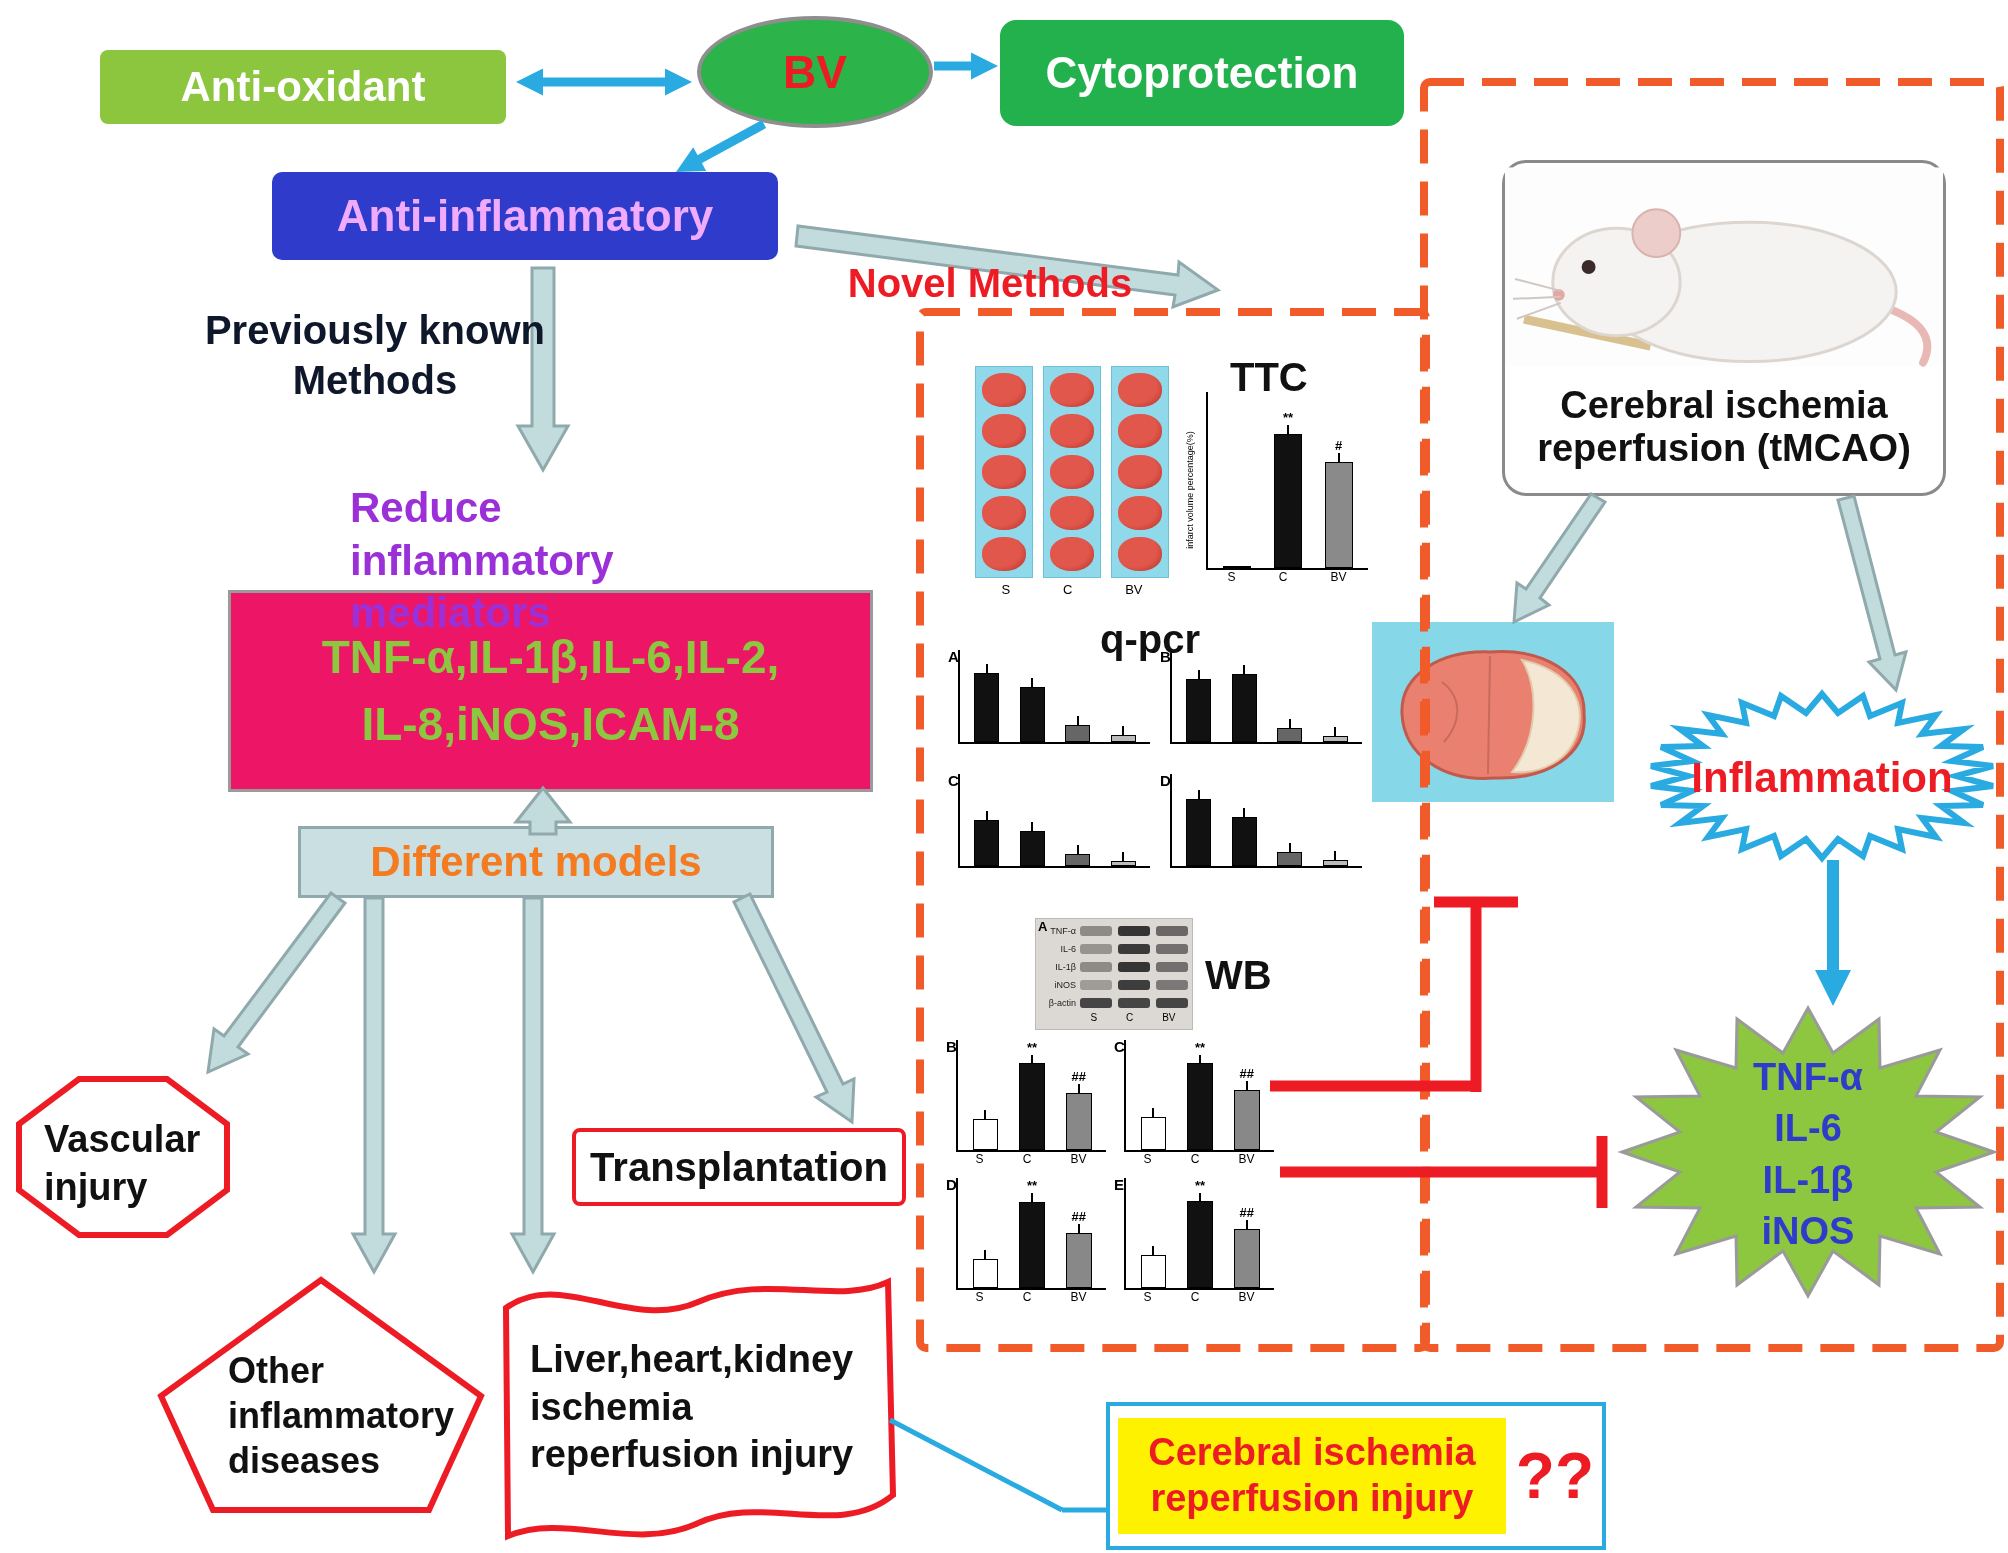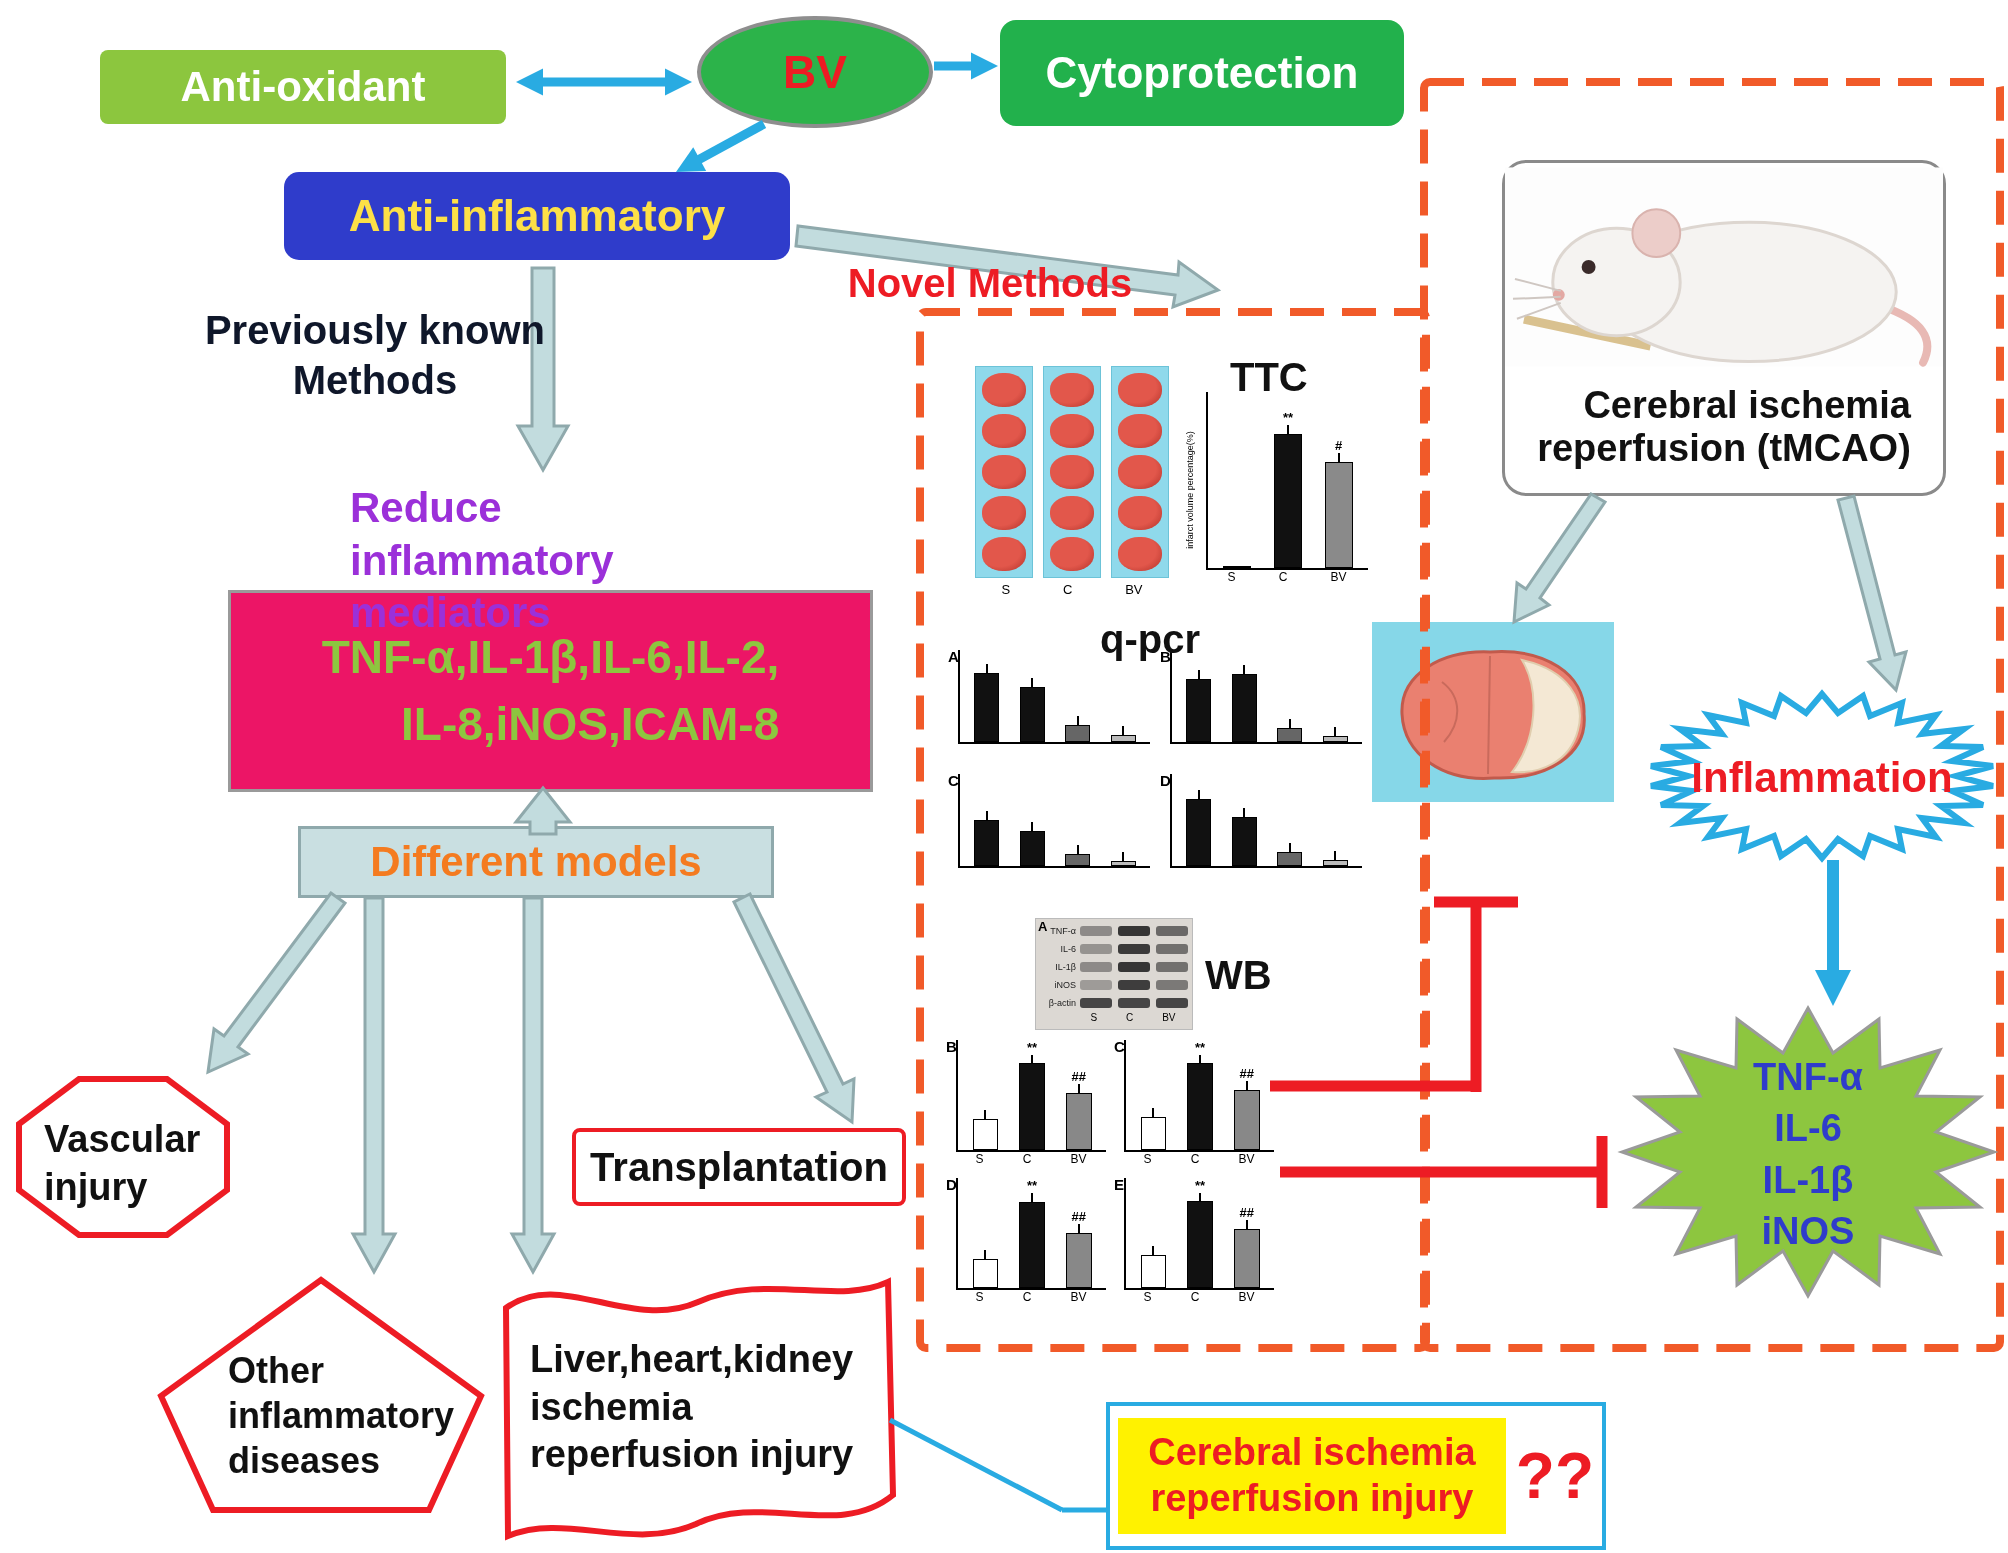--- a/index.html
+++ b/index.html
@@ -1,19 +1,19 @@
 <!DOCTYPE html>
 <html><head>
 <meta charset="utf-8">
 <style>
   html,body{margin:0;padding:0;background:#fff;}
   #canvas{position:relative;width:2008px;height:1553px;background:#fff;
           font-family:"Liberation Sans",sans-serif;overflow:hidden;}
   .node{position:absolute;display:flex;align-items:center;justify-content:center;
-        text-align:right;font-weight:bold;white-space:pre-line;z-index:2;box-sizing:border-box;}
+        text-align:center;font-weight:bold;white-space:pre-line;z-index:2;box-sizing:border-box;}
   .lbl{position:absolute;white-space:pre-line;font-weight:bold;z-index:6;line-height:1.25;}
   #overlay{position:absolute;left:0;top:0;z-index:5;pointer-events:none;}
   .content{position:absolute;z-index:1;box-sizing:border-box;}
   .mini{position:absolute;z-index:2;}
   .mini .plot{display:flex;align-items:flex-end;justify-content:space-around;
               height:calc(100% - 20px);border-left:2px solid #000;border-bottom:2px solid #000;
               padding:0 4px;margin-left:8px;}
   .mini .col{display:flex;flex-direction:column;align-items:center;justify-content:flex-end;
              height:100%;flex:1;}
   .mini .ann{font-size:13px;height:15px;line-height:15px;font-weight:bold;}
@@ -41,21 +41,21 @@
 <body>
 
 <div id="canvas">
 
   <div class="node" style="left:100px;top:50px;width:406px;height:74px;background:#8CC63E;border-radius:8px;font-size:42px;color:#fff;">Anti-oxidant</div>
 
   <div class="node" style="left:697px;top:16px;width:236px;height:112px;background:#2CB34A;border:4px solid #8e8e8e;border-radius:50%;font-size:46px;color:#ED1C24;">BV</div>
 
   <div class="node" style="left:1000px;top:20px;width:404px;height:106px;background:#22B14C;border-radius:16px;font-size:44px;color:#fff;">Cytoprotection</div>
 
-  <div class="node" style="left:284px;top:172px;width:506px;height:88px;background:#2F3CCB;border-radius:15px;font-size:44px;color:#fde047;">Anti-inflammatory</div>
+  <div class="node" style="left:272px;top:172px;width:506px;height:88px;background:#2F3CCB;border-radius:10px;font-size:44px;color:#f0abfc;">Anti-inflammatory</div>
 
   <div class="node" style="left:228px;top:590px;width:645px;height:202px;background:#EC1566;border:3px solid #9a9a9a;font-size:46px;color:#8DC63F;line-height:1.45;">TNF-α,IL-1β,IL-6,IL-2,
 IL-8,iNOS,ICAM-8</div>
 
   <div class="node" style="left:298px;top:826px;width:476px;height:72px;background:#C9DFE1;border:3px solid #8FA9AC;font-size:42px;color:#F47B20;">Different models</div>
 
   <div class="node" style="left:572px;top:1128px;width:334px;height:78px;background:#fff;border:4px solid #ED1C24;border-radius:8px;font-size:40px;color:#111;">Transplantation</div>
 
   <div class="content" style="left:1502px;top:160px;width:444px;height:336px;background:#fff;border:3px solid #8a8a8a;border-radius:24px;z-index:2;">
     <svg width="438" height="200" viewBox="0 0 440 200" style="display:block;margin:4px auto 0;">

